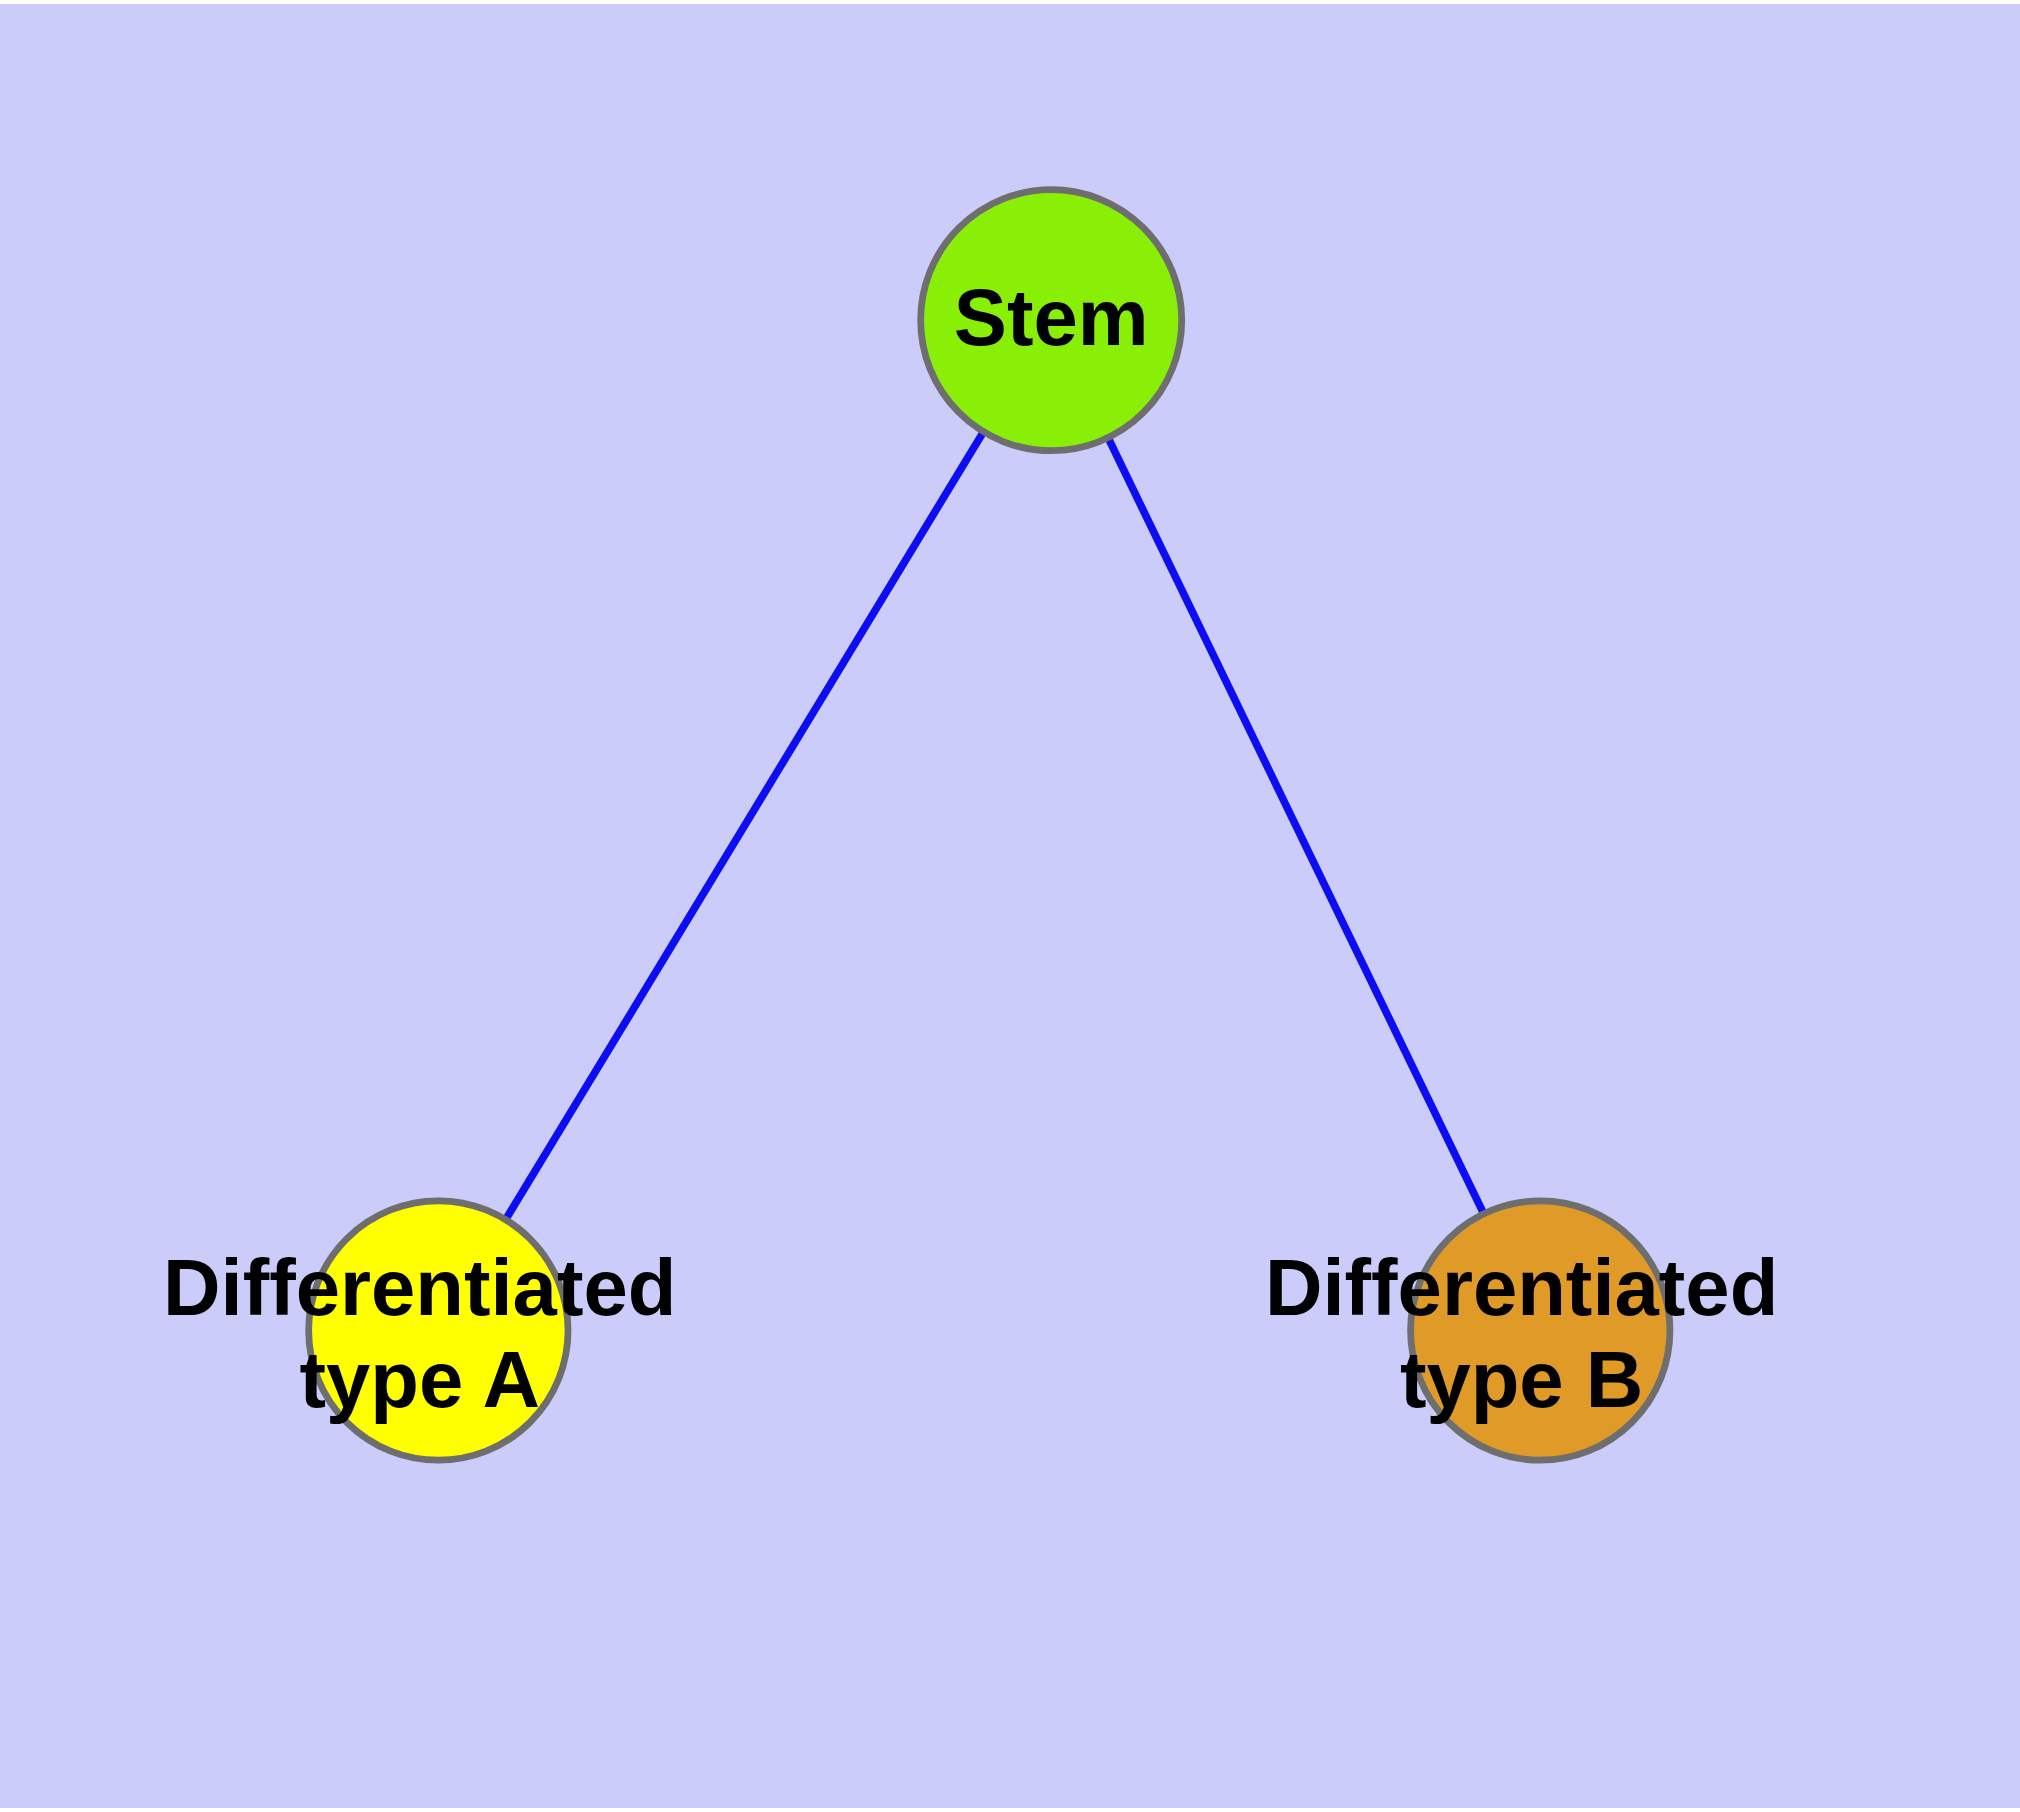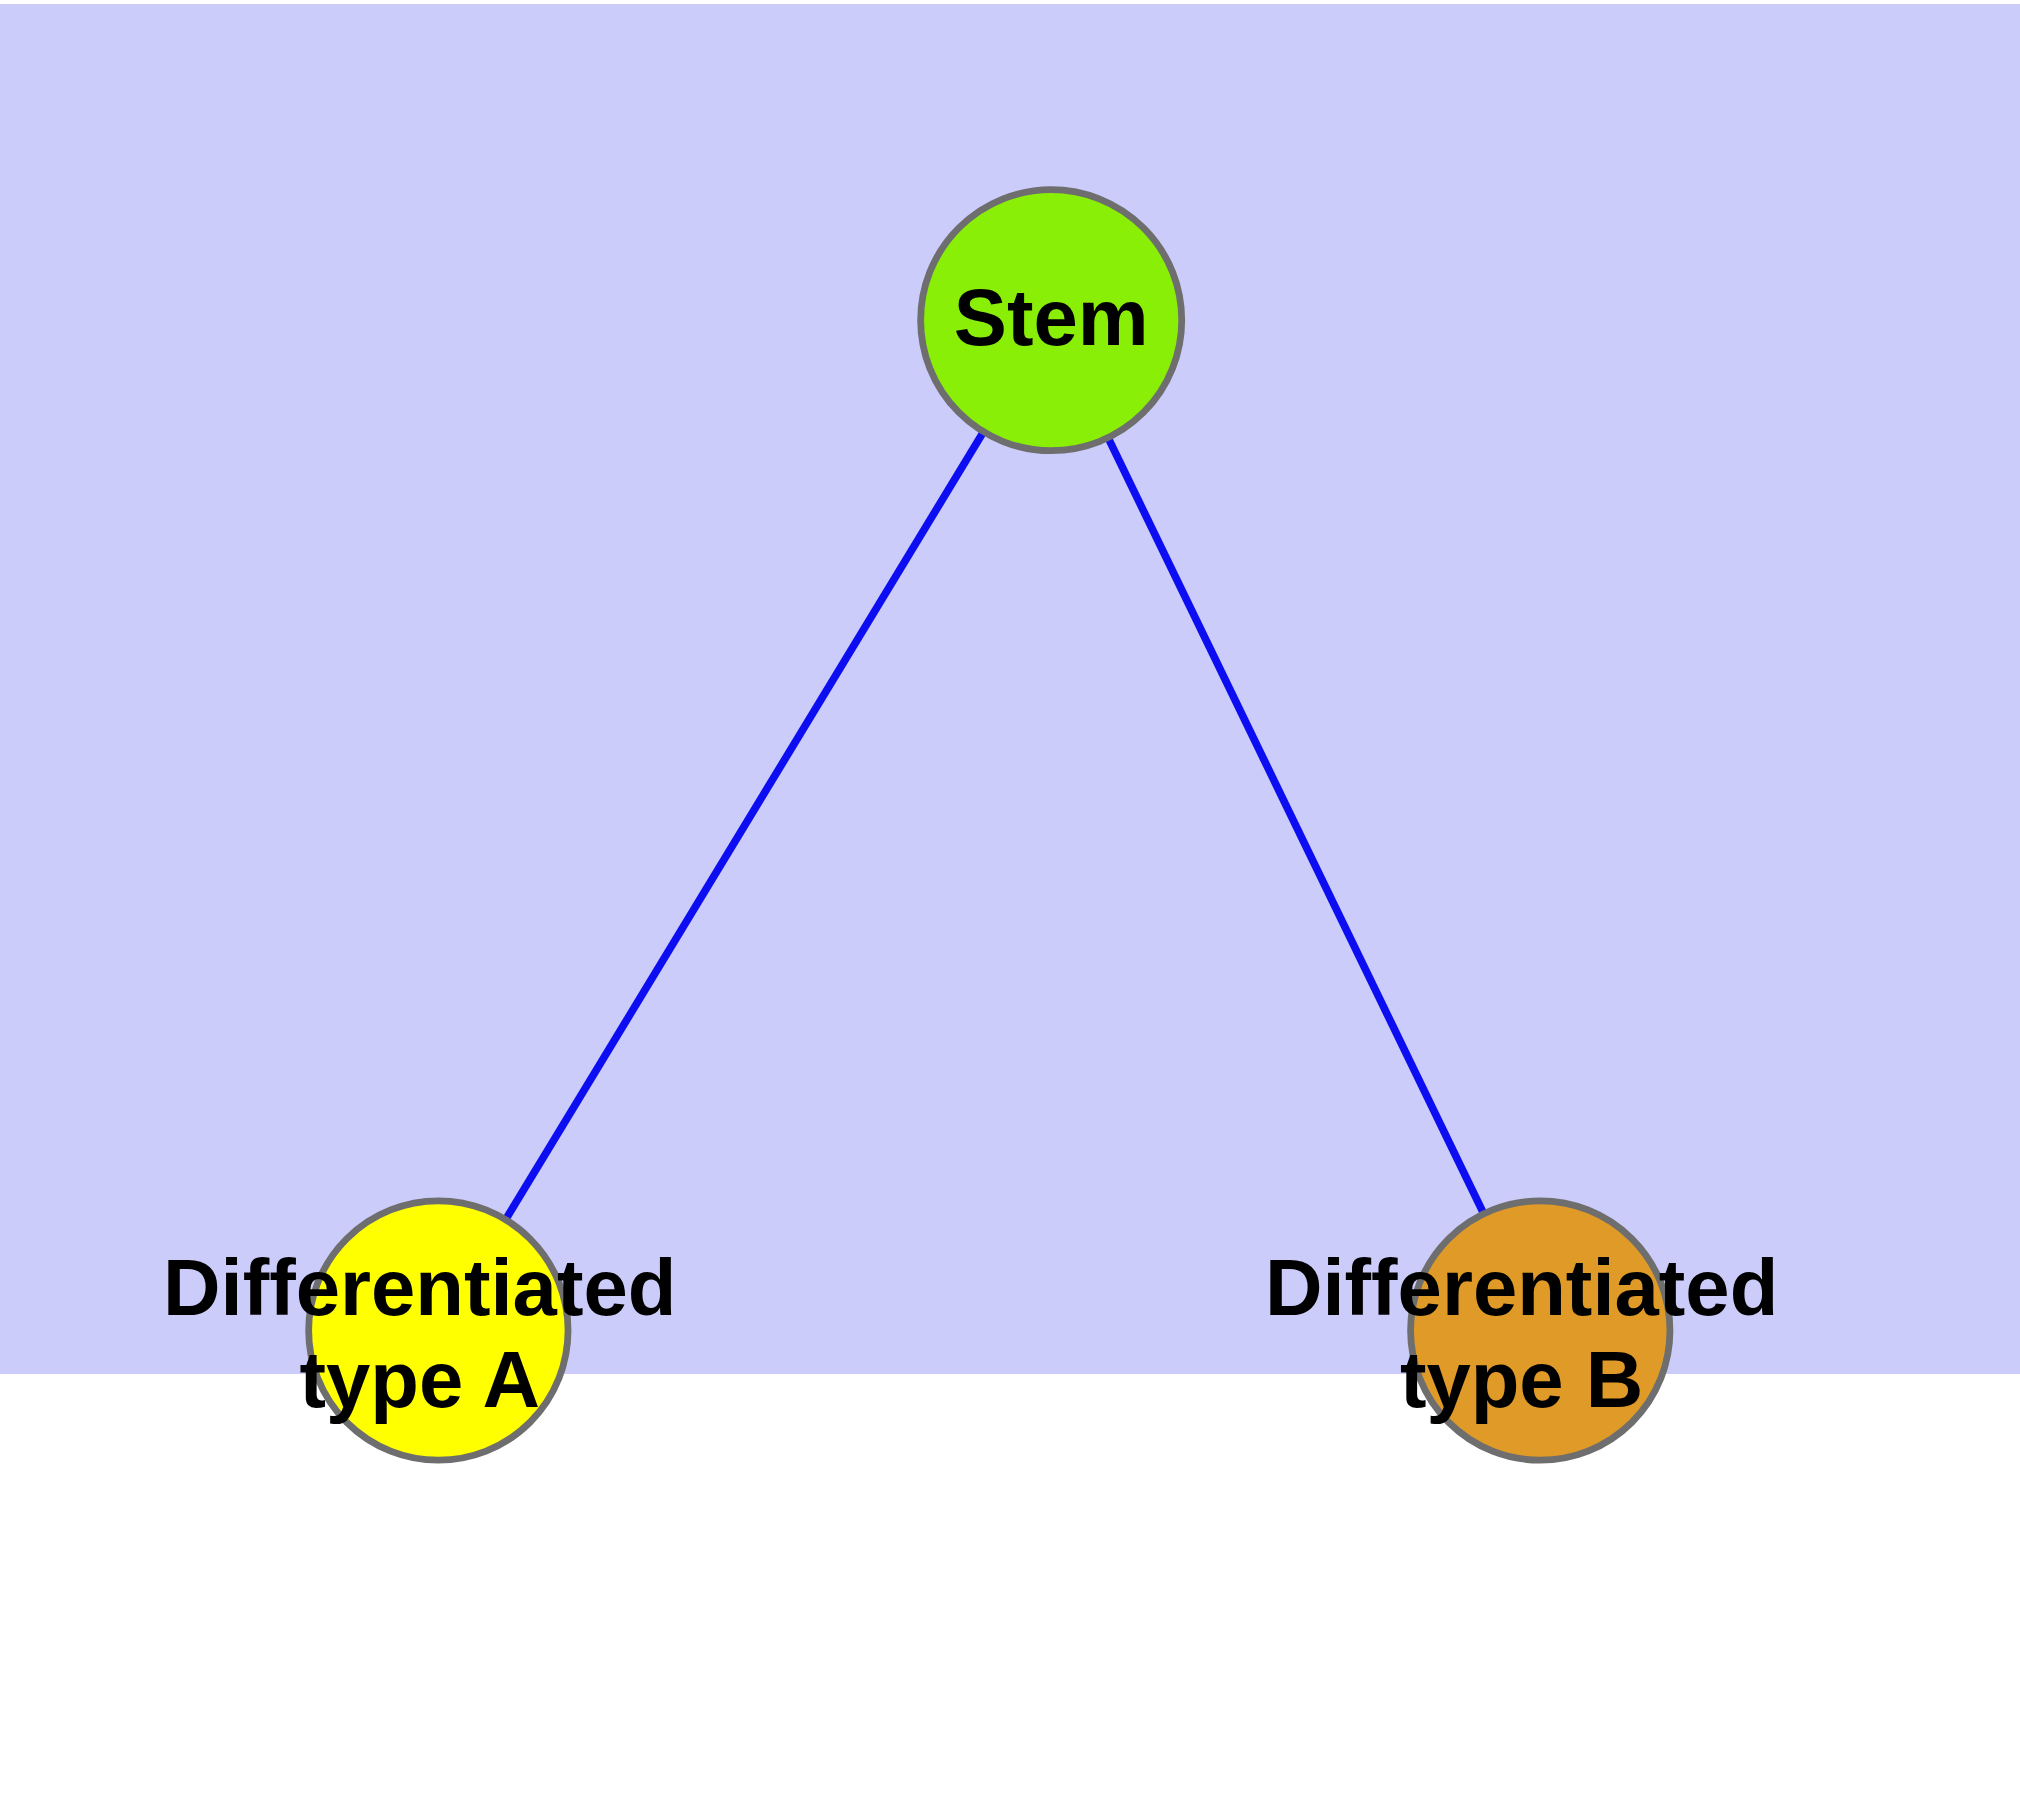--- a/index.html
+++ b/index.html
@@ -11,21 +11,21 @@
     width: 2021px;
     height: 1812px;
     overflow: hidden;
     font-family: "Liberation Sans", sans-serif;
   }
   #canvas {
     position: absolute;
     left: 0;
     top: 4.2px;
     width: 2021px;
-    height: 1370px;
+    height: 1804px;
     background: #ccccfa;
   }
   #graph-svg {
     position: absolute;
     left: 0;
     top: 0;
     width: 2021px;
     height: 1808px;
     display: block;
   }

